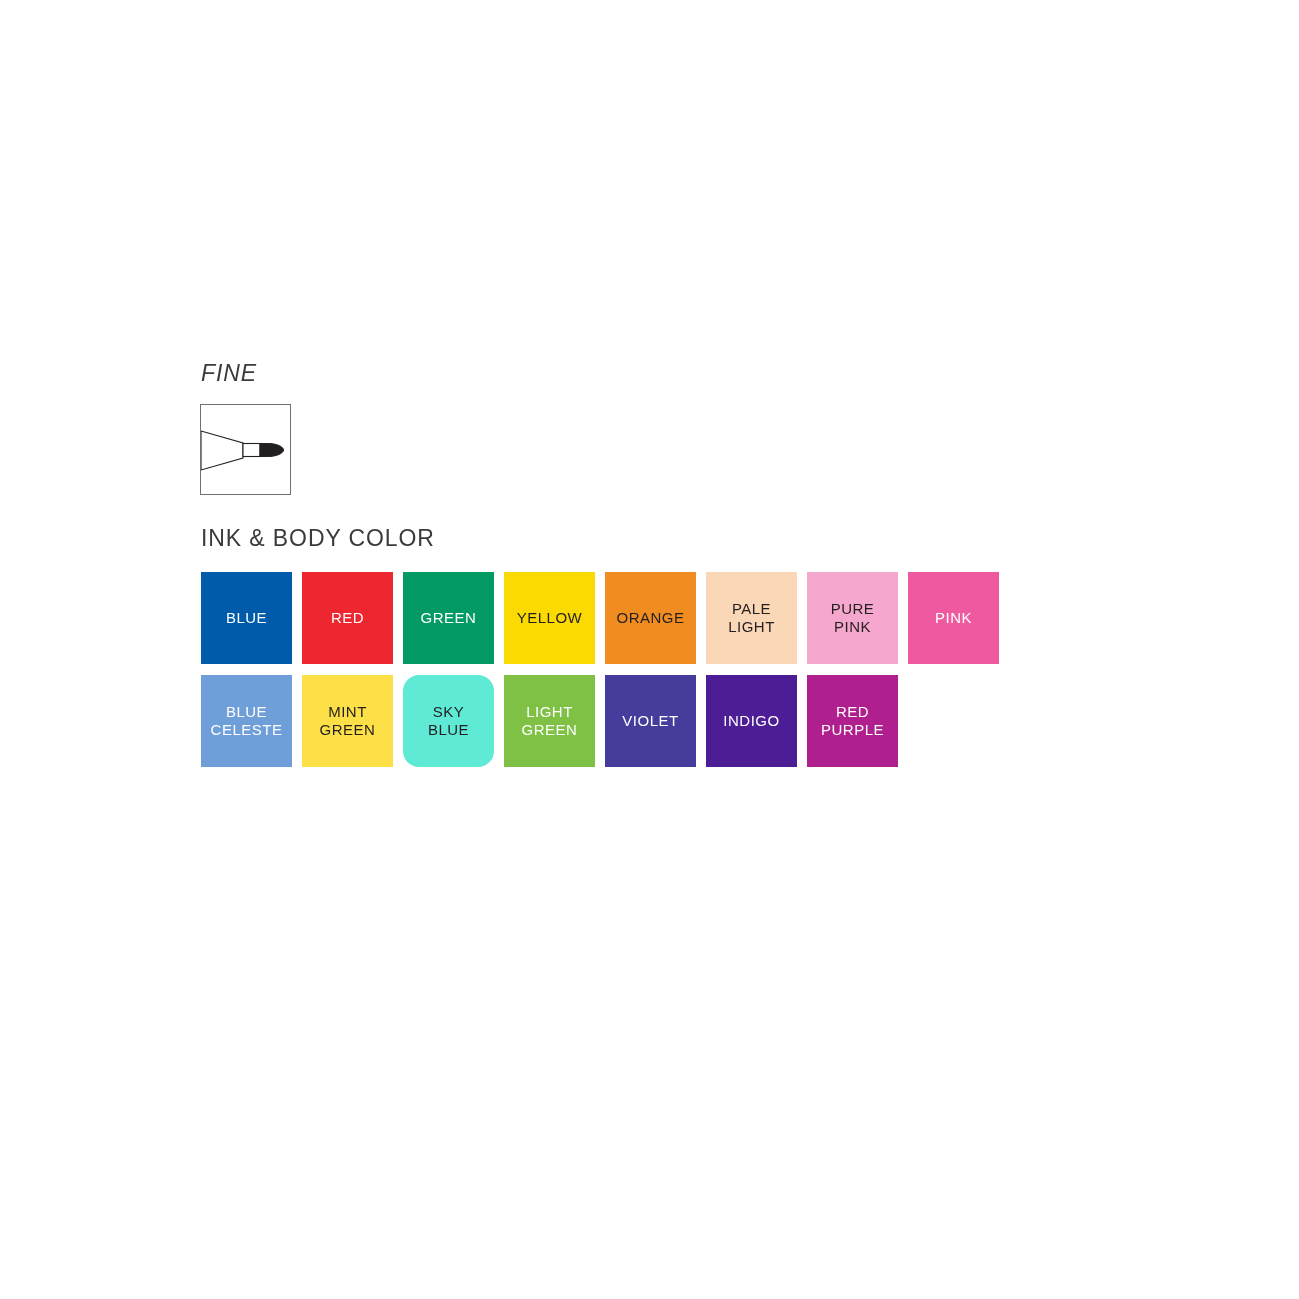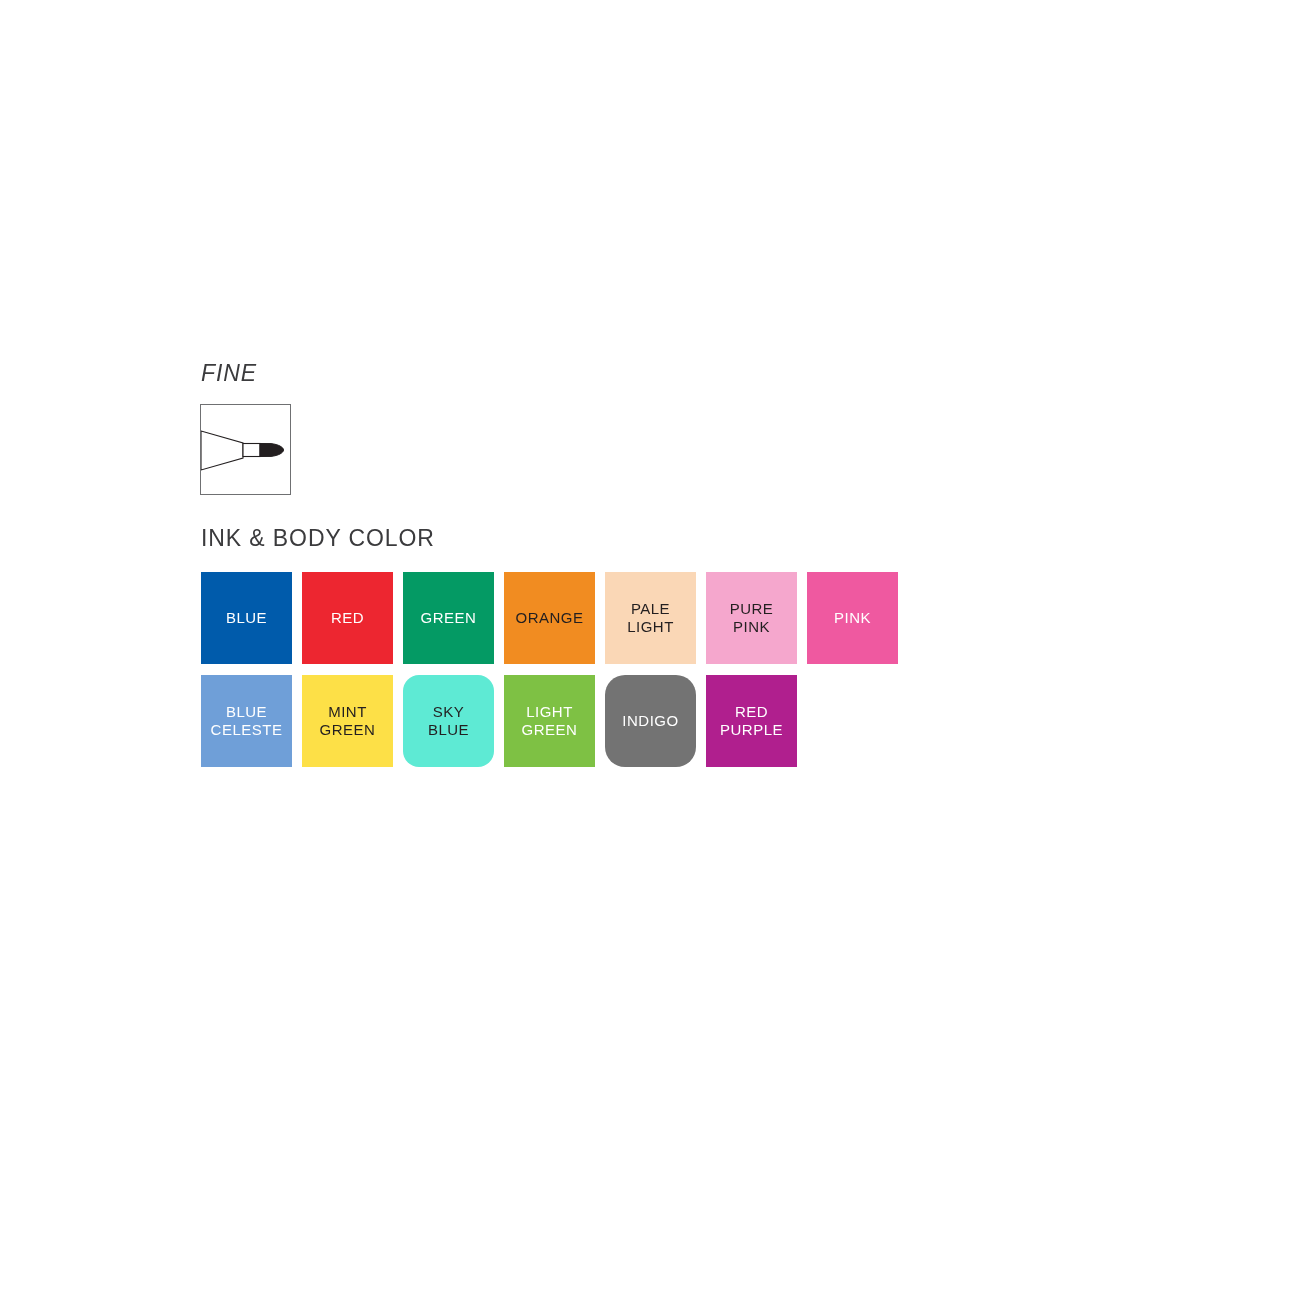--- a/index.html
+++ b/index.html
@@ -109,20 +109,23 @@
     <div class="swatch-row" id="row-0">
         <div class="swatch" style="background: rgb(0, 91, 171);">
           <span class="swatch-label" style="color: rgb(255, 255, 255);">BLUE</span>
         </div>
         <div class="swatch" style="background: rgb(237, 38, 48);">
           <span class="swatch-label" style="color: rgb(255, 255, 255);">RED</span>
         </div>
         <div class="swatch" style="background: rgb(4, 154, 100);">
           <span class="swatch-label" style="color: rgb(255, 255, 255);">GREEN</span>
         </div>
+        <div class="swatch" style="background: rgb(250, 218, 0);">
+          <span class="swatch-label" style="color: rgb(35, 31, 32);">YELLOW</span>
+        </div>
         <div class="swatch" style="background: rgb(241, 140, 33);">
           <span class="swatch-label" style="color: rgb(35, 31, 32);">ORANGE</span>
         </div>
         <div class="swatch" style="background: rgb(250, 215, 182);">
           <span class="swatch-label" style="color: rgb(35, 31, 32);">PALE
 LIGHT</span>
         </div>
         <div class="swatch" style="background: rgb(245, 167, 205);">
           <span class="swatch-label" style="color: rgb(35, 31, 32);">PURE
 PINK</span>
@@ -141,21 +144,24 @@
 GREEN</span>
         </div>
         <div class="swatch" style="background: #5eead4; border-radius: 16px;">
           <span class="swatch-label" style="color: rgb(35, 31, 32);">SKY
 BLUE</span>
         </div>
         <div class="swatch" style="background: rgb(126, 193, 68);">
           <span class="swatch-label" style="color: rgb(255, 255, 255);">LIGHT
 GREEN</span>
         </div>
-        <div class="swatch" style="background: #737373; border-radius: 20px;">
+        <div class="swatch" style="background: rgb(69, 60, 155);">
+          <span class="swatch-label" style="color: rgb(255, 255, 255);">VIOLET</span>
+        </div>
+        <div class="swatch" style="background: #4c1d95;">
           <span class="swatch-label" style="color: rgb(255, 255, 255);">INDIGO</span>
         </div>
         <div class="swatch" style="background: rgb(176, 31, 142);">
           <span class="swatch-label" style="color: rgb(255, 255, 255);">RED
 PURPLE</span>
         </div>
       </div>
   </div>
 
 </div>

